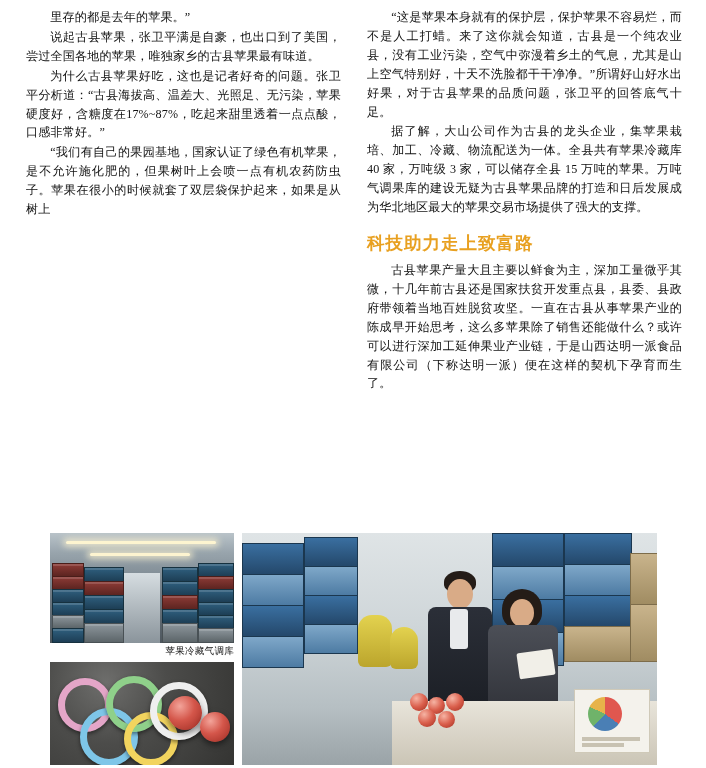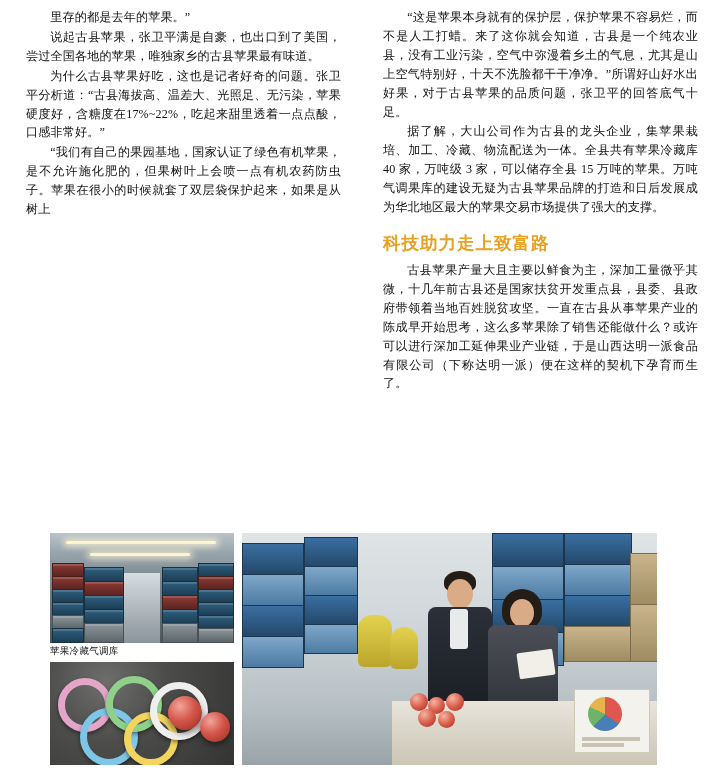--- a/index.html
+++ b/index.html
@@ -17,21 +17,21 @@
   }
   .page {
     width: 706px;
     height: 768px;
     position: relative;
     box-sizing: border-box;
     padding: 8px 26px 0 26px;
   }
   .columns {
     display: flex;
-    gap: 42px;
+    gap: 26px;
     align-items: flex-start;
   }
   .col {
     width: 315px;
     flex: 0 0 315px;
   }
   p.para {
     margin: 0 0 1px 0;
     font-size: 12.1px;
     line-height: 18.9px;
@@ -61,21 +61,21 @@
   .photo {
     position: absolute;
     overflow: hidden;
     background: #777;
   }
   .cap {
     position: absolute;
     font-size: 9.5px;
     color: #111;
     font-family: "Liberation Sans", sans-serif;
-    text-align: left;
+    text-align: right;
     letter-spacing: 0.3px;
   }
   
   #photo-coldstore {
     left: 0; top: 0; width: 184px; height: 110px;
   }
   #cap-coldstore {
     left: 0; top: 112px; width: 184px;
   }
   
@@ -175,21 +175,21 @@
 </style>
 </head>
 <body>
 
 <div class="page">
   <div class="columns">
 
     <div class="col">
       <p class="para">里存的都是去年的苹果。”</p>
       <p class="para">说起古县苹果，张卫平满是自豪，也出口到了美国，尝过全国各地的苹果，唯独家乡的古县苹果最有味道。</p>
-      <p class="para">为什么古县苹果好吃，这也是记者好奇的问题。张卫平分析道：“古县海拔高、温差大、光照足、无污染，苹果硬度好，含糖度在17%~22%，吃起来甜里透着一点点酸，口感非常好。”</p>
+      <p class="para">为什么古县苹果好吃，这也是记者好奇的问题。张卫平分析道：“古县海拔高、温差大、光照足、无污染，苹果硬度好，含糖度在17%~87%，吃起来甜里透着一点点酸，口感非常好。”</p>
       <p class="para">“我们有自己的果园基地，国家认证了绿色有机苹果，是不允许施化肥的，但果树叶上会喷一点有机农药防虫子。苹果在很小的时候就套了双层袋保护起来，如果是从树上</p>
     </div>
 
     <div class="col">
       <p class="para">“这是苹果本身就有的保护层，保护苹果不容易烂，而不是人工打蜡。来了这你就会知道，古县是一个纯农业县，没有工业污染，空气中弥漫着乡土的气息，尤其是山上空气特别好，十天不洗脸都干干净净。”所谓好山好水出好果，对于古县苹果的品质问题，张卫平的回答底气十足。</p>
       <p class="para">据了解，大山公司作为古县的龙头企业，集苹果栽培、加工、冷藏、物流配送为一体。全县共有苹果冷藏库 40 家，万吨级 3 家，可以储存全县 15 万吨的苹果。万吨气调果库的建设无疑为古县苹果品牌的打造和日后发展成为华北地区最大的苹果交易市场提供了强大的支撑。</p>
       <h2 class="section-head">科技助力走上致富路</h2>
       <p class="para">古县苹果产量大且主要以鲜食为主，深加工量微乎其微，十几年前古县还是国家扶贫开发重点县，县委、县政府带领着当地百姓脱贫攻坚。一直在古县从事苹果产业的陈成早开始思考，这么多苹果除了销售还能做什么？或许可以进行深加工延伸果业产业链，于是山西达明一派食品有限公司（下称达明一派）便在这样的契机下孕育而生了。</p>
     </div>
 

